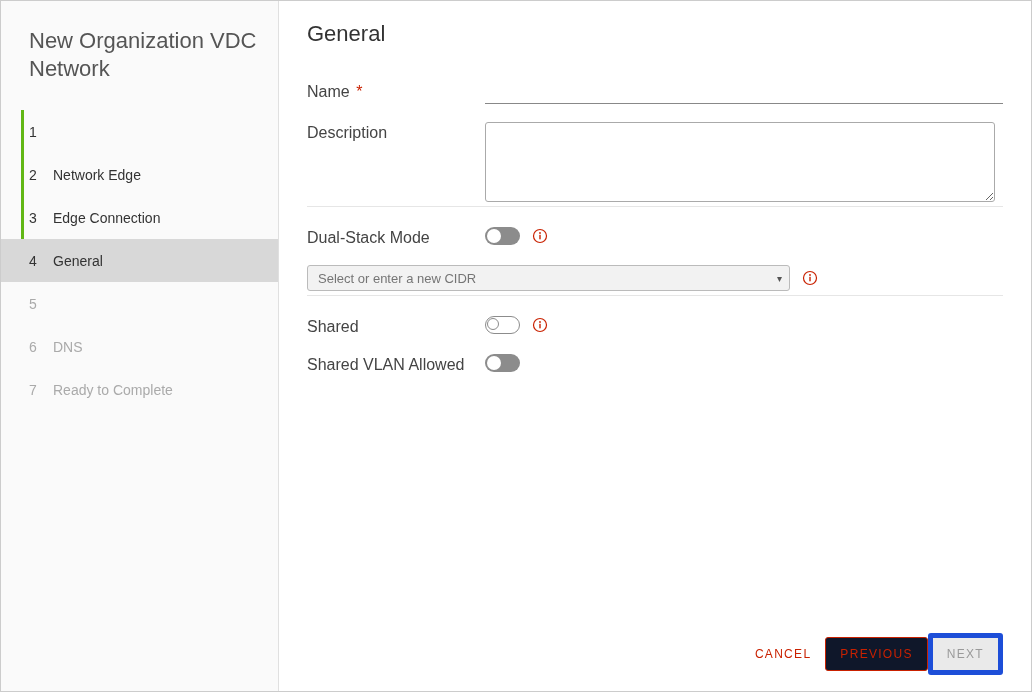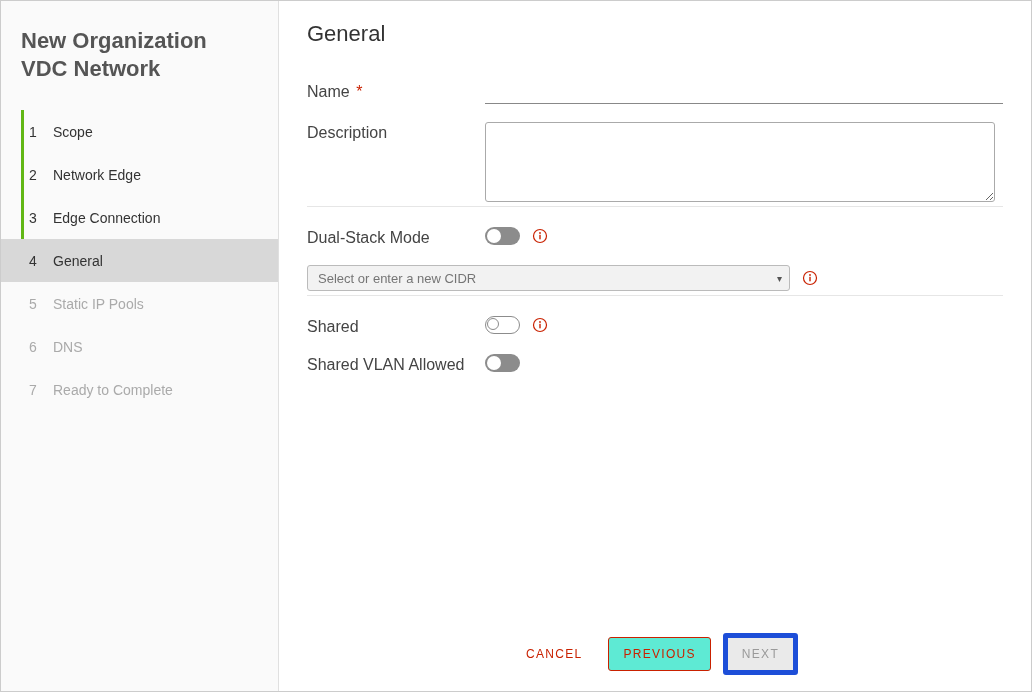--- a/index.html
+++ b/index.html
@@ -26,23 +26,23 @@
     }
     .sidebar {
       width: 278px;
       background: #fafafa;
       border-right: 1px solid #e0e0e0;
       padding: 20px 0 20px 0;
       flex-shrink: 0;
     }
     .sidebar-title {
       font-size: 22px;
-      font-weight: 700;
+      font-weight: 400;
       color: #555;
-      padding: 6px 20px 20px 20px;
+      padding: 6px 20px 20px 28px;
       line-height: 1.25;
     }
     .steps {
       list-style: none;
       margin-top: 8px;
     }
     .step {
       display: flex;
       align-items: center;
       padding: 0 20px 0 28px;
@@ -204,80 +204,77 @@
       position: absolute;
       right: 8px;
       top: 50%;
       transform: translateY(-50%);
       pointer-events: none;
       color: #555;
       font-size: 10px;
     }
     .footer {
       display: flex;
-      justify-content: center;
+      justify-content: flex-end;
       align-items: center;
       padding-top: 14px;
-      gap: 12px;
     }
     .btn {
       font-size: 12px;
       letter-spacing: 1.3px;
       font-weight: 500;
       padding: 9px 14px;
       border-radius: 3px;
       cursor: pointer;
       border: 1px solid transparent;
       background: transparent;
       text-transform: uppercase;
     }
     .btn.cancel {
       color: #c92100;
       border: none;
     }
     .btn.prev {
       color: #c92100;
       border: 1px solid #c92100;
-      background: #5eead4;
+      background: #0f172a;
     }
     .btn.next {
       color: #9a9a9a;
       background: #eaeaea;
       border: 5px solid #1d4ed8;
       cursor: default;
     }
   </style>
 </head>
 <body>
 
 <div class="wizard-body">
   <aside class="sidebar">
     <div class="sidebar-title">New Organization VDC Network</div>
     <div class="steps-wrap">
       <div class="accent-bar" id="accent-bar" style="height: 172px;"></div>
       <ul class="steps" id="steps-list">
           <li class="step completed">
             <span class="step-num">1</span>
-            <span class="step-label">Scope</span>
           </li>
           <li class="step completed">
             <span class="step-num">2</span>
             <span class="step-label">Network Edge</span>
           </li>
           <li class="step completed">
             <span class="step-num">3</span>
             <span class="step-label">Edge Connection</span>
           </li>
           <li class="step active">
             <span class="step-num">4</span>
             <span class="step-label">General</span>
           </li>
           <li class="step upcoming">
             <span class="step-num">5</span>
-            <span class="step-label">Static IP Pools</span>
           </li>
           <li class="step upcoming">
             <span class="step-num">6</span>
             <span class="step-label">DNS</span>
           </li>
           <li class="step upcoming">
             <span class="step-num">7</span>
             <span class="step-label">Ready to Complete</span>
           </li>
         </ul>

